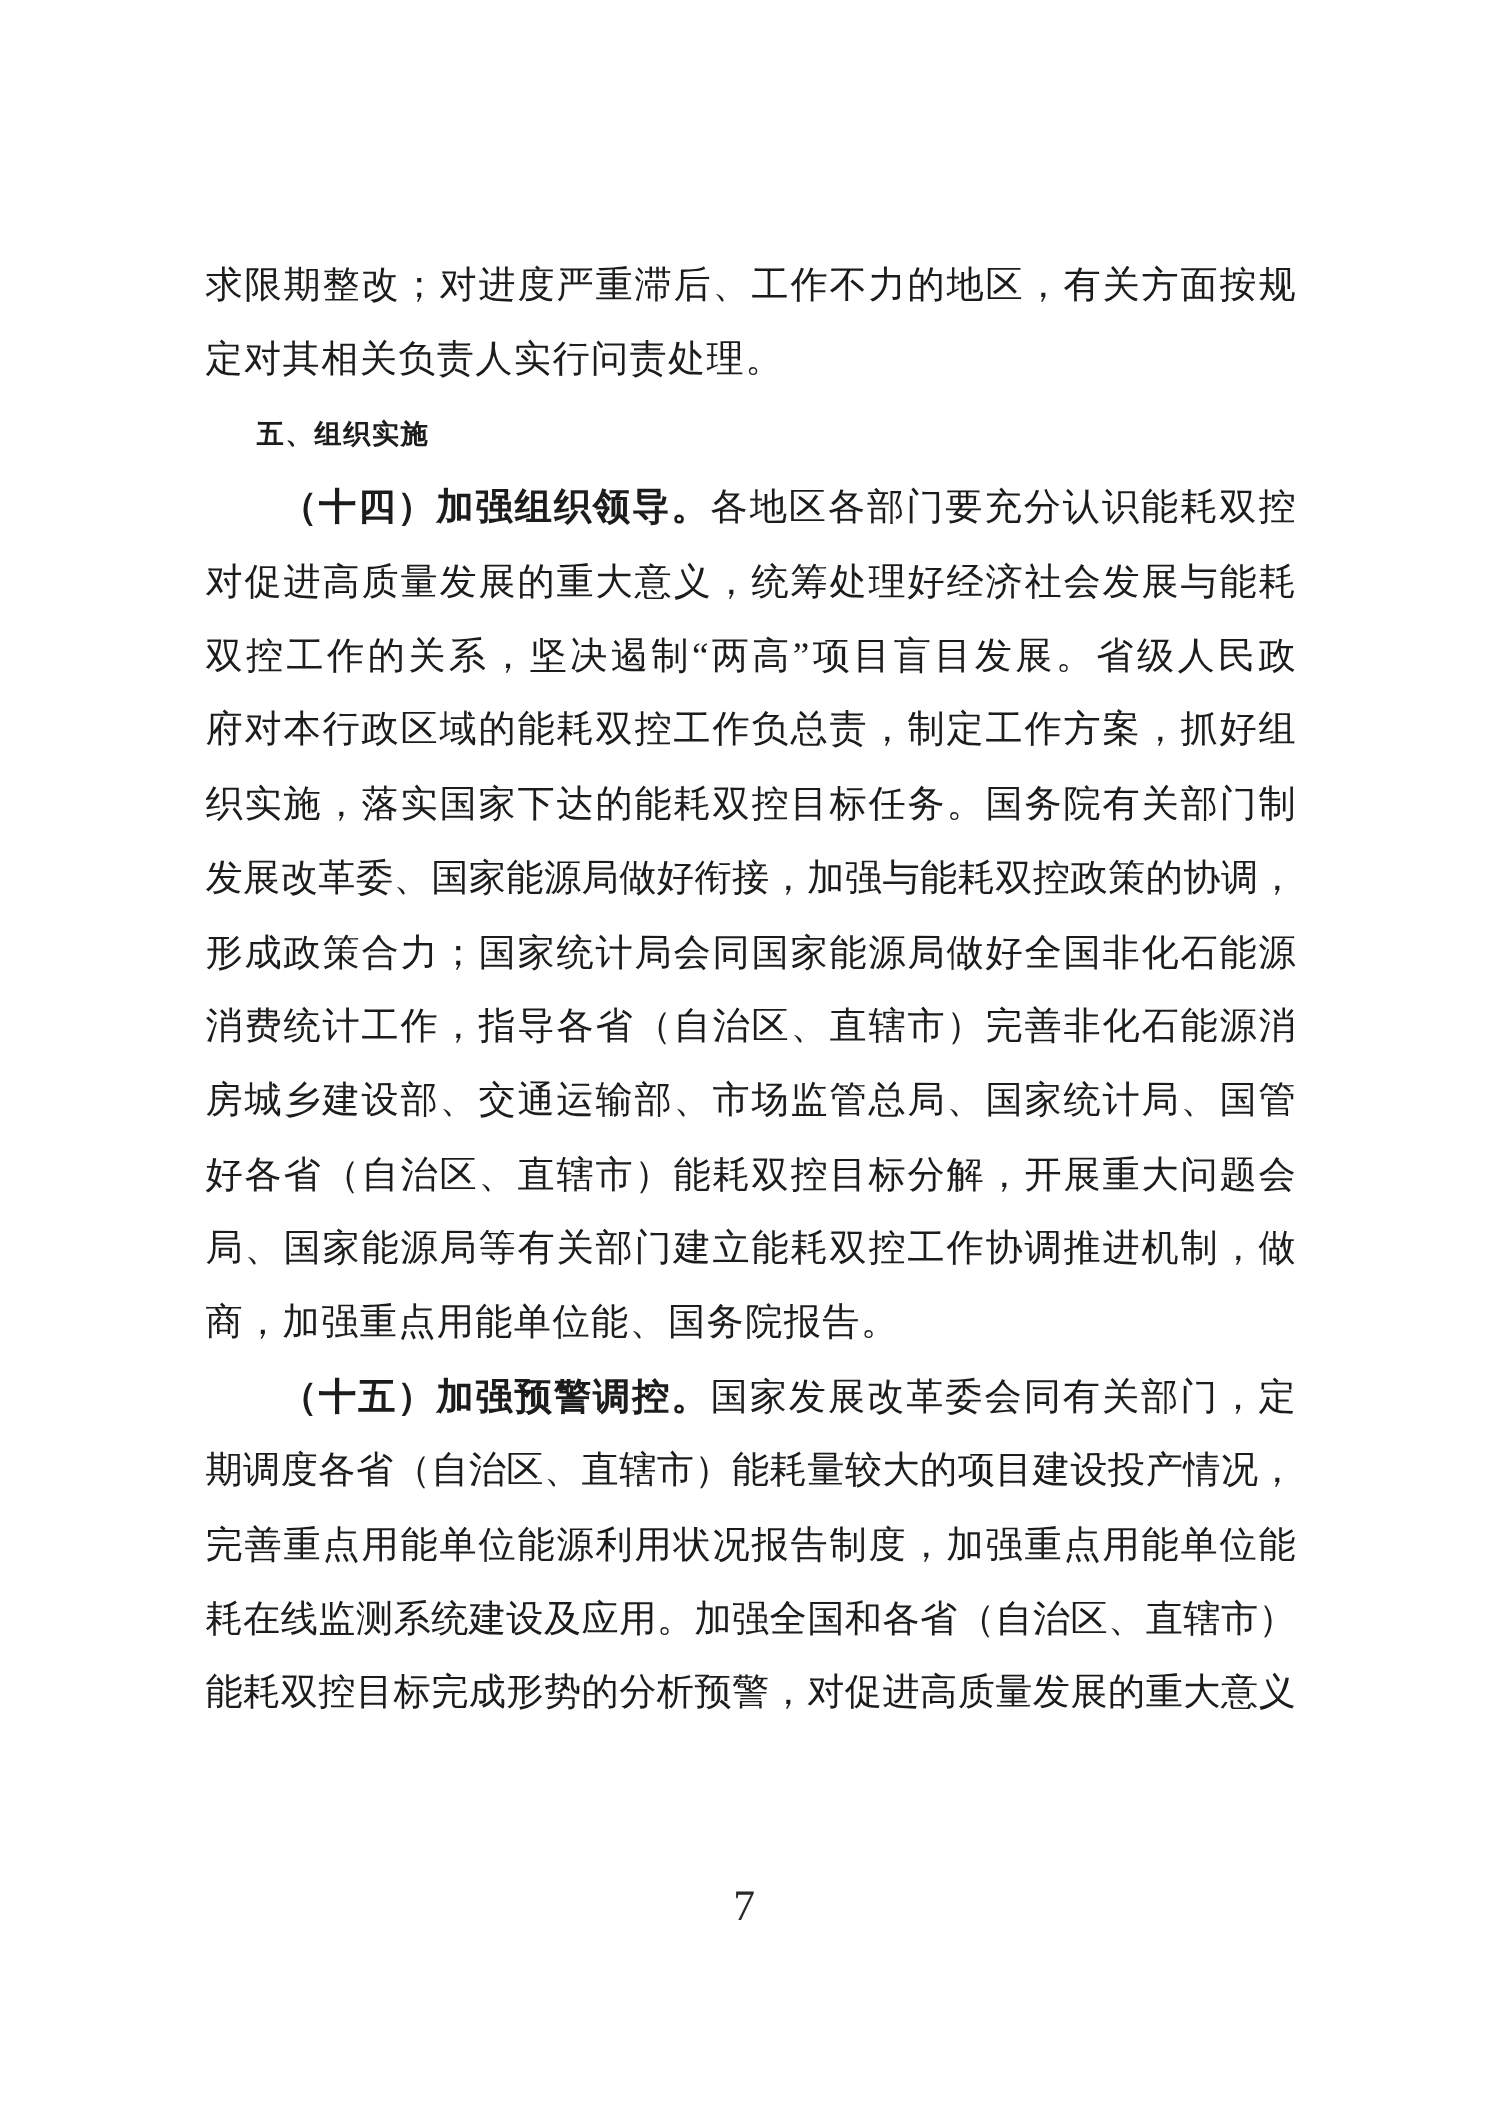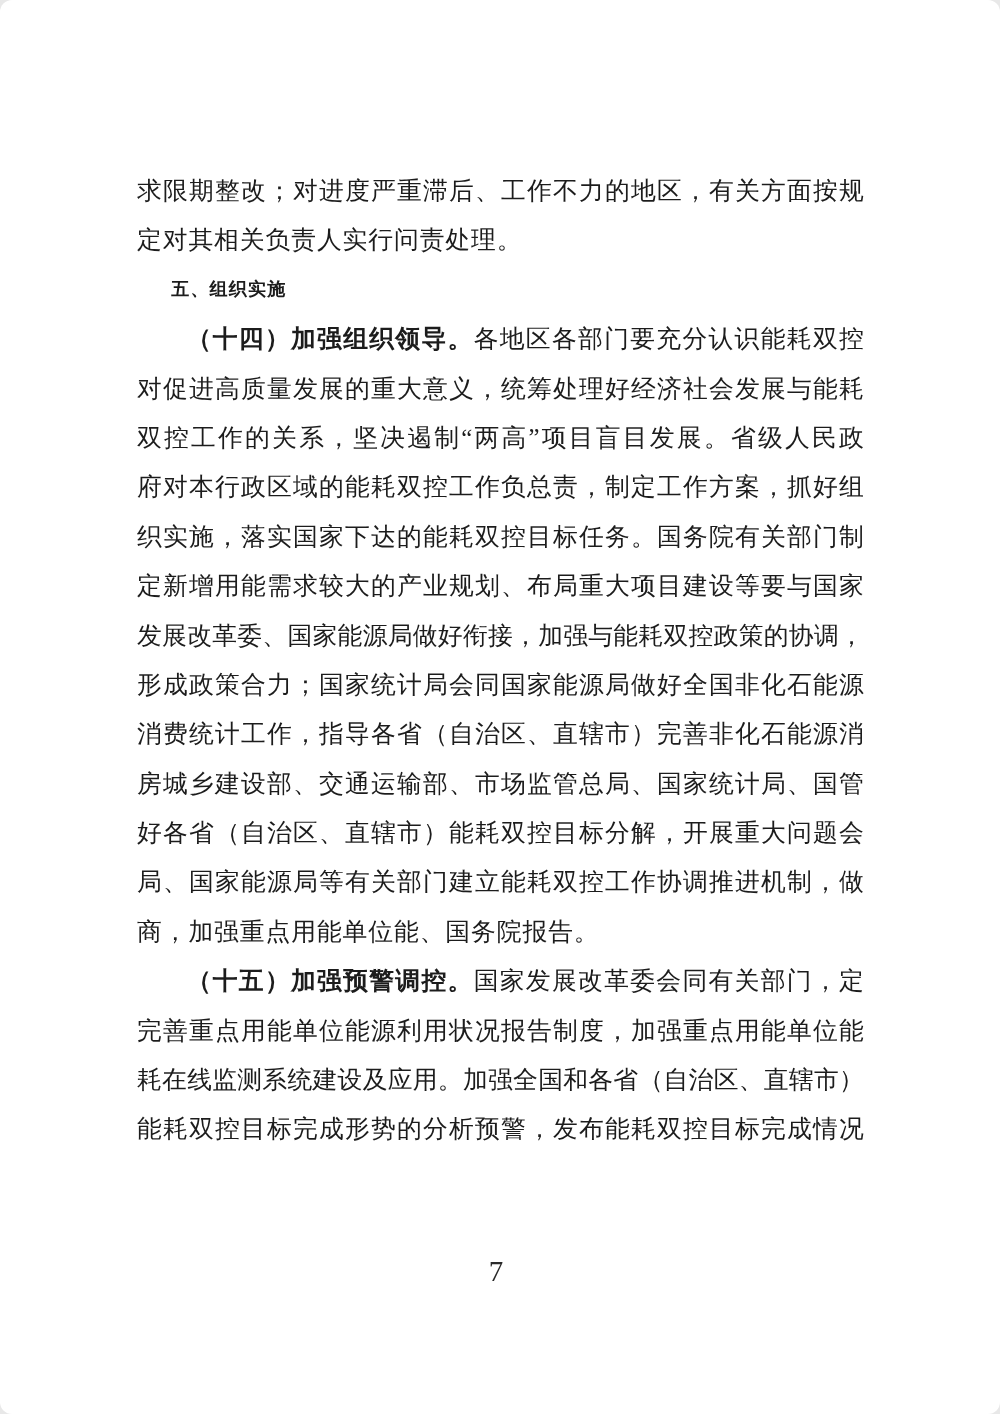--- a/index.html
+++ b/index.html
@@ -9,21 +9,20 @@
   }
   .page {
     position: relative;
     width: 1000px;
     height: 1414px;
     margin: 0 auto;
     background: #ffffff;
     overflow: hidden;
     font-family: "Liberation Serif", "DejaVu Serif", serif;
     color: #1c1c1c;
-    border-radius: 12px;
   }
   .text-block {
     position: absolute;
     left: 137px;
     top: 166px;
     width: 727px;
   }
   .line {
     font-size: 24.8px;
     line-height: 49.4px;
@@ -69,27 +68,27 @@
 <div class="page">
   <div class="text-block" id="text-block">
       <div class="line body">求限期整改；对进度严重滞后、工作不力的地区，有关方面按规</div>
       <div class="line end">定对其相关负责人实行问责处理。</div>
       <div class="line heading">五、组织实施</div>
       <div class="line body indent"><span class="lead">（十四）加强组织领导。</span>各地区各部门要充分认识能耗双控</div>
       <div class="line body">对促进高质量发展的重大意义，统筹处理好经济社会发展与能耗</div>
       <div class="line body">双控工作的关系，坚决遏制“两高”项目盲目发展。省级人民政</div>
       <div class="line body">府对本行政区域的能耗双控工作负总责，制定工作方案，抓好组</div>
       <div class="line body">织实施，落实国家下达的能耗双控目标任务。国务院有关部门制</div>
-      <div class="line body">定新增用能需求较大的产业规划、布局重大项目建设等要与国家</div>
       <div class="line body">发展改革委、国家能源局做好衔接，加强与能耗双控政策的协调，</div>
       <div class="line body">形成政策合力；国家统计局会同国家能源局做好全国非化石能源</div>
       <div class="line body">消费统计工作，指导各省（自治区、直辖市）完善非化石能源消</div>
       <div class="line body">房城乡建设部、交通运输部、市场监管总局、国家统计局、国管</div>
       <div class="line body">好各省（自治区、直辖市）能耗双控目标分解，开展重大问题会</div>
       <div class="line body">局、国家能源局等有关部门建立能耗双控工作协调推进机制，做</div>
       <div class="line end">商，加强重点用能单位能、国务院报告。</div>
       <div class="line body indent"><span class="lead">（十五）加强预警调控。</span>国家发展改革委会同有关部门，定</div>
+      <div class="line body">期调度各省（自治区、直辖市）能耗量较大的项目建设投产情况，</div>
       <div class="line body">完善重点用能单位能源利用状况报告制度，加强重点用能单位能</div>
       <div class="line body">耗在线监测系统建设及应用。加强全国和各省（自治区、直辖市）</div>
-      <div class="line body">能耗双控目标完成形势的分析预警，发布能耗双控目标完成情况</div>
+      <div class="line body">能耗双控目标完成形势的分析预警，对促进高质量发展的重大意义</div>
     </div>
   <div class="page-number">7</div>
 </div>
 
 </body></html>

